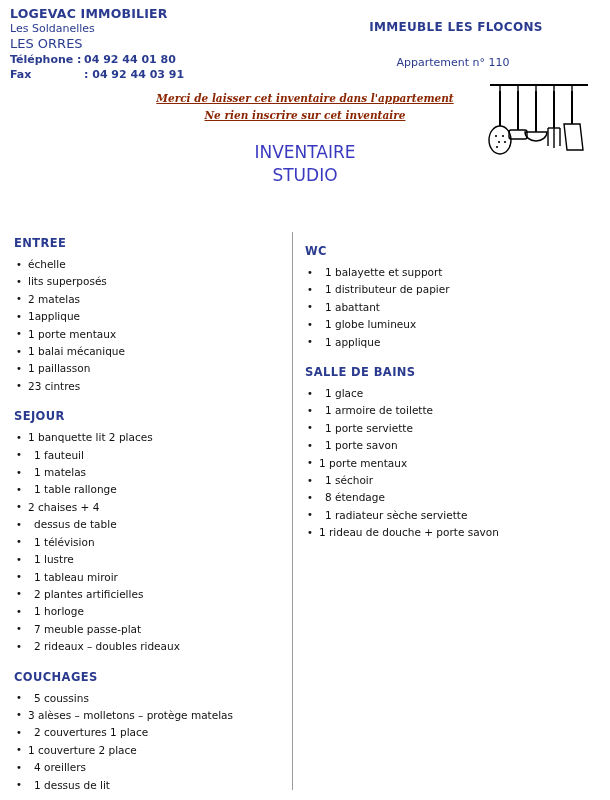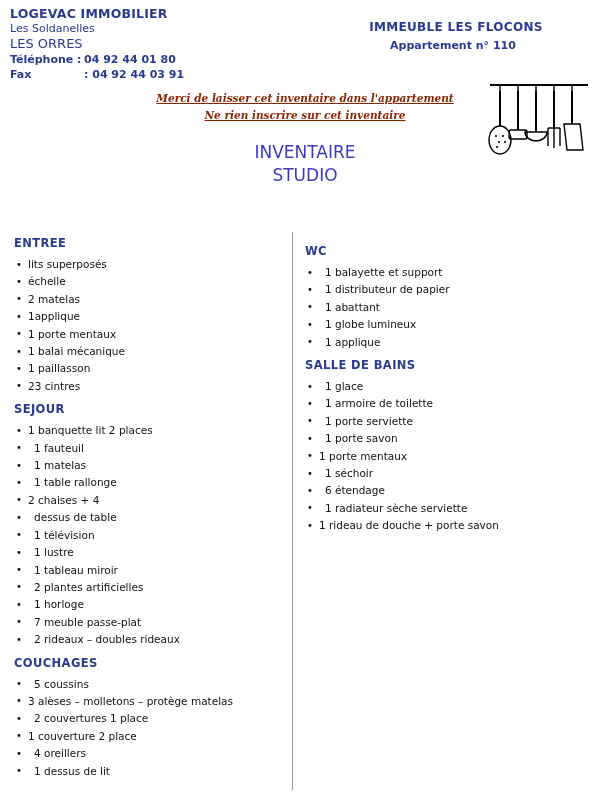--- a/index.html
+++ b/index.html
@@ -72,25 +72,25 @@
     font-family: "DejaVu Sans", sans-serif;
     font-weight: bold;
     font-size: 12px;
     color: #2a3b8f;
     letter-spacing: 0.3px;
     text-align: center;
     padding-right: 18px;
   }
   .apt-no {
     font-family: "DejaVu Sans", sans-serif;
-    font-weight: bold;
+    font-weight: normal;
     font-size: 11px;
     color: #2a3b8f;
     text-align: center;
-    margin-top: 5px;
+    margin-top: 22px;
     padding-right: 24px;
   }
 
   
   .notice {
     position: absolute;
     left: 0;
     width: 610px;
     text-align: center;
     font-family: "DejaVu Serif", serif;
@@ -150,21 +150,21 @@
 
   .section-head {
     font-family: "DejaVu Sans", sans-serif;
     font-weight: bold;
     font-size: 11.5px;
     color: #2a3b8f;
     letter-spacing: 0.4px;
     margin-bottom: 6px;
   }
   .section + .section {
-    margin-top: 7px;
+    margin-top: 14px;
   }
   ul.items {
     list-style: none;
     margin: 0;
     padding: 0;
   }
   ul.items li {
     font-family: "DejaVu Sans", sans-serif;
     font-size: 10.5px;
     color: #111111;
@@ -252,22 +252,22 @@
     </g>
   </svg>
 
   <div class="divider"></div>
 
   <div class="col-left">
 
     <div class="section">
       <div class="section-head">ENTREE</div>
       <ul class="items">
+        <li>échelle</li>
         <li>lits superposés</li>
-        <li>échelle</li>
         <li>2 matelas</li>
         <li>1applique</li>
         <li>1 porte mentaux</li>
         <li>1 balai mécanique</li>
         <li>1 paillasson</li>
         <li>23 cintres</li>
       </ul>
     </div>
 
     <div class="section">
@@ -318,21 +318,21 @@
 
     <div class="section">
       <div class="section-head">SALLE DE BAINS</div>
       <ul class="items">
         <li class="ind">1  glace</li>
         <li class="ind">1  armoire de toilette</li>
         <li class="ind">1  porte serviette</li>
         <li class="ind">1  porte savon</li>
         <li>1 porte mentaux</li>
         <li class="ind">1  séchoir</li>
-        <li class="ind">6  étendage</li>
+        <li class="ind">8  étendage</li>
         <li class="ind">1  radiateur sèche serviette</li>
         <li>1 rideau de douche + porte savon</li>
       </ul>
     </div>
 
   </div>
 
 </div>
 
 </body></html>

